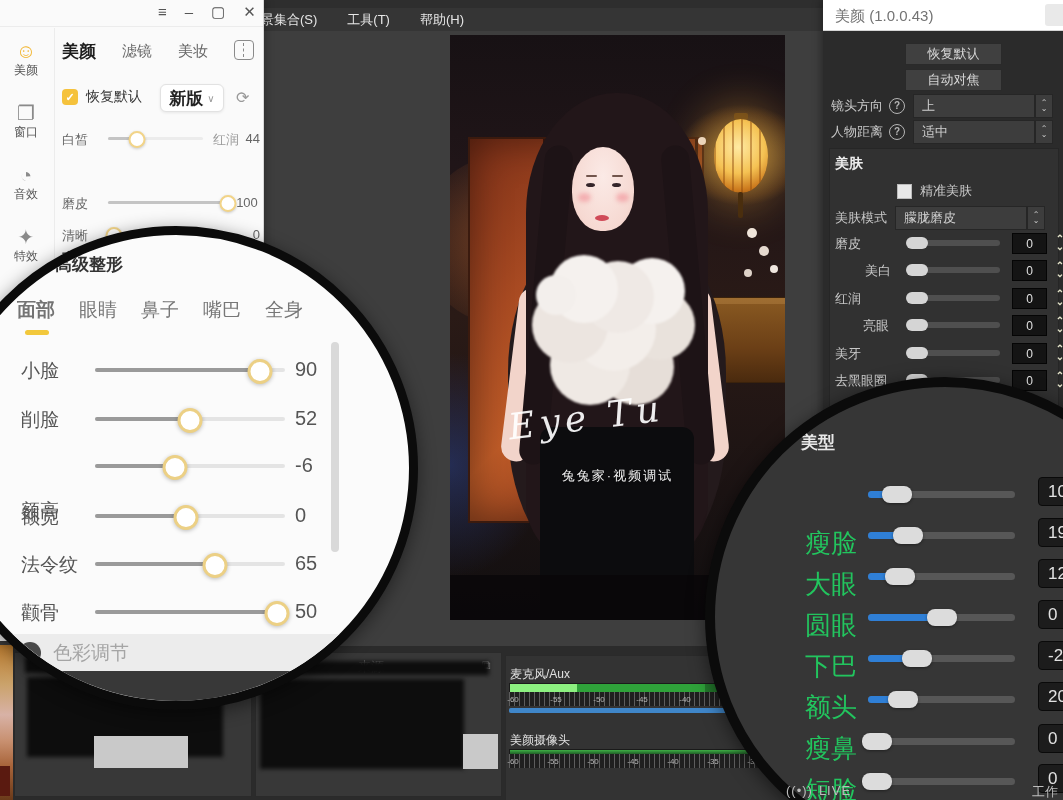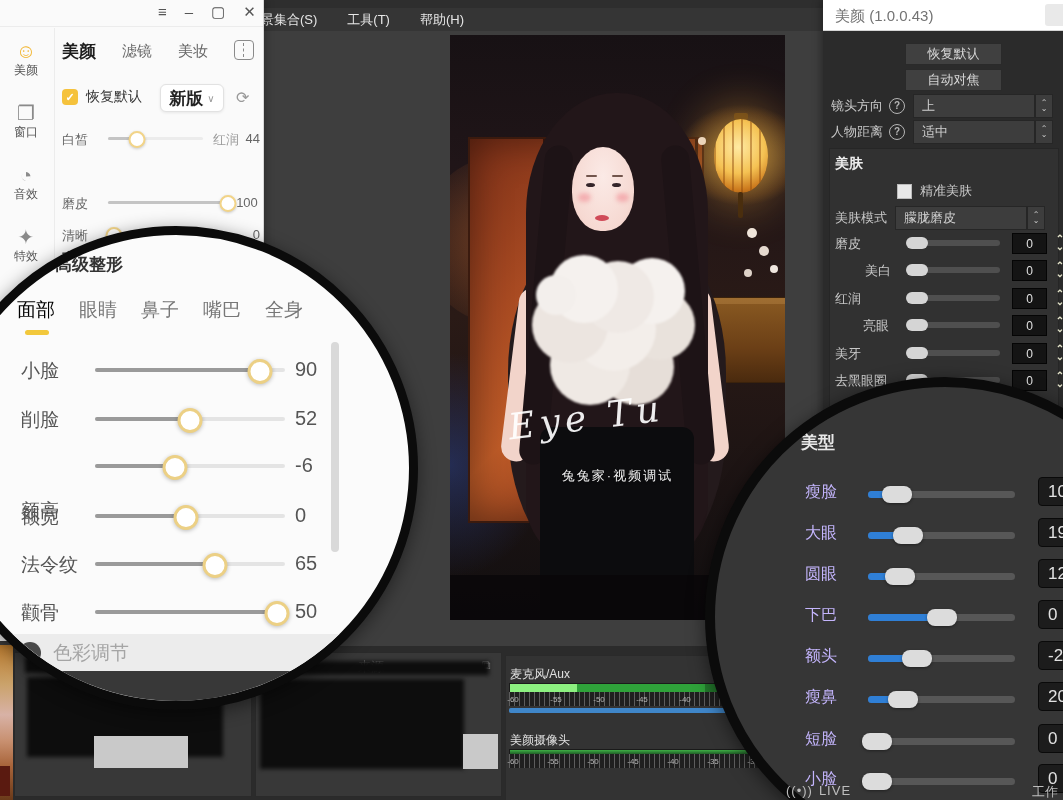--- a/index.html
+++ b/index.html
@@ -114,21 +114,21 @@
   .adv-header{font-size:15px;font-weight:bold;color:#333;}
   .color-bar{left:0;top:600px;width:263px;height:40px;background:#f2f2f2;border-top:1px solid #e3e3e3;
     display:flex;align-items:center;}
   .cb-icon{width:16px;height:16px;border-radius:50%;background:#555;margin:0 10px 0 14px;}
   .cb-label{font-size:14px;color:#9a9a9a;}
   
   .lcircle{left:-66px;top:226px;width:466px;height:466px;border-radius:50%;border:9px solid #0b0b0b;
     background:#fbfbfb;overflow:hidden;box-shadow:0 4px 18px rgba(0,0,0,.45);}
   .lc-header{font-size:17px;font-weight:bold;color:#333;}
   .lc-tab{font-size:19px;color:#777;}
-  .lc-tab.active{font-weight:normal;color:#000000;}
+  .lc-tab.active{font-weight:bold;color:#737373;}
   .lc-underline{width:24px;height:5px;border-radius:3px;background:#f2c83c;}
   .lc-label{font-size:19px;color:#555;}
   .lc-track{position:absolute;left:152px;width:190px;height:4px;background:#e4e4e4;border-radius:2px;top:10px;}
   .lc-fill{position:absolute;left:0;top:0;height:4px;background:#9a9a9a;border-radius:2px;}
   .lc-handle{position:absolute;top:-9px;width:19px;height:19px;border-radius:50%;background:#fff;
     border:3px solid #ecd085;box-shadow:0 1px 4px rgba(0,0,0,.25);transform:translateX(-50%);}
   .lc-val{position:absolute;left:352px;width:52px;font-size:20px;color:#555;}
   .lc-scroll{left:388px;top:107px;width:8px;height:210px;border-radius:4px;background:#d9d9d9;}
   .lc-footer{left:0;top:399px;width:466px;height:37px;background:#ececec;display:flex;align-items:center;}
   .lc-footer .cb-icon{width:22px;height:22px;margin:0 12px 0 76px;background:#4a4a4a;}
@@ -154,21 +154,21 @@
   .rp-handle{position:absolute;top:-3px;width:22px;height:12px;border-radius:6px;background:#d5d5d5;
     transform:translateX(-50%);}
   .rp-valbox{position:absolute;left:177px;top:0;width:33px;height:19px;background:#141414;
     border:1px solid #050505;color:#e0e0e0;font-size:12px;display:flex;align-items:center;justify-content:center;}
   .rp-step{position:absolute;left:215px;top:0;width:20px;height:19px;color:#e3e3c9;font-size:10px;
     line-height:8px;display:flex;flex-direction:column;align-items:center;justify-content:center;font-weight:bold;}
   
   .rcircle{left:705px;top:377px;width:460px;height:460px;border-radius:50%;border:10px solid #0b0b0b;
     background:#363636;overflow:hidden;box-shadow:0 4px 18px rgba(0,0,0,.5);}
   .rc-header{font-size:17px;font-weight:bold;color:#e8e8e8;}
-  .rc-label{font-size:16px;color:#c4b5fd;}
+  .rc-label{font-size:26px;color:#22c55e;margin-top:44px;}
   .rc-track{position:absolute;left:153px;top:9px;width:147px;height:7px;background:#575757;border-radius:4px;}
   .rc-fill{position:absolute;left:0;top:0;height:7px;background:#2f7fd6;border-radius:4px;}
   .rc-handle{position:absolute;top:-5px;width:30px;height:17px;border-radius:8px;background:#dcdcdc;
     box-shadow:0 1px 3px rgba(0,0,0,.4);transform:translateX(-50%);}
   .rc-valbox{position:absolute;left:323px;top:-5px;width:44px;height:27px;background:#1c1c1c;
     border:1px solid #0a0a0a;border-radius:4px;color:#e2e2e2;font-size:17px;display:flex;align-items:center;
     padding-left:9px;}
   .status-live{color:#bdbdbd;font-size:13px;letter-spacing:1px;}
   .status-studio{color:#bdbdbd;font-size:13px;}
   .row-flex{display:flex;align-items:center;}

